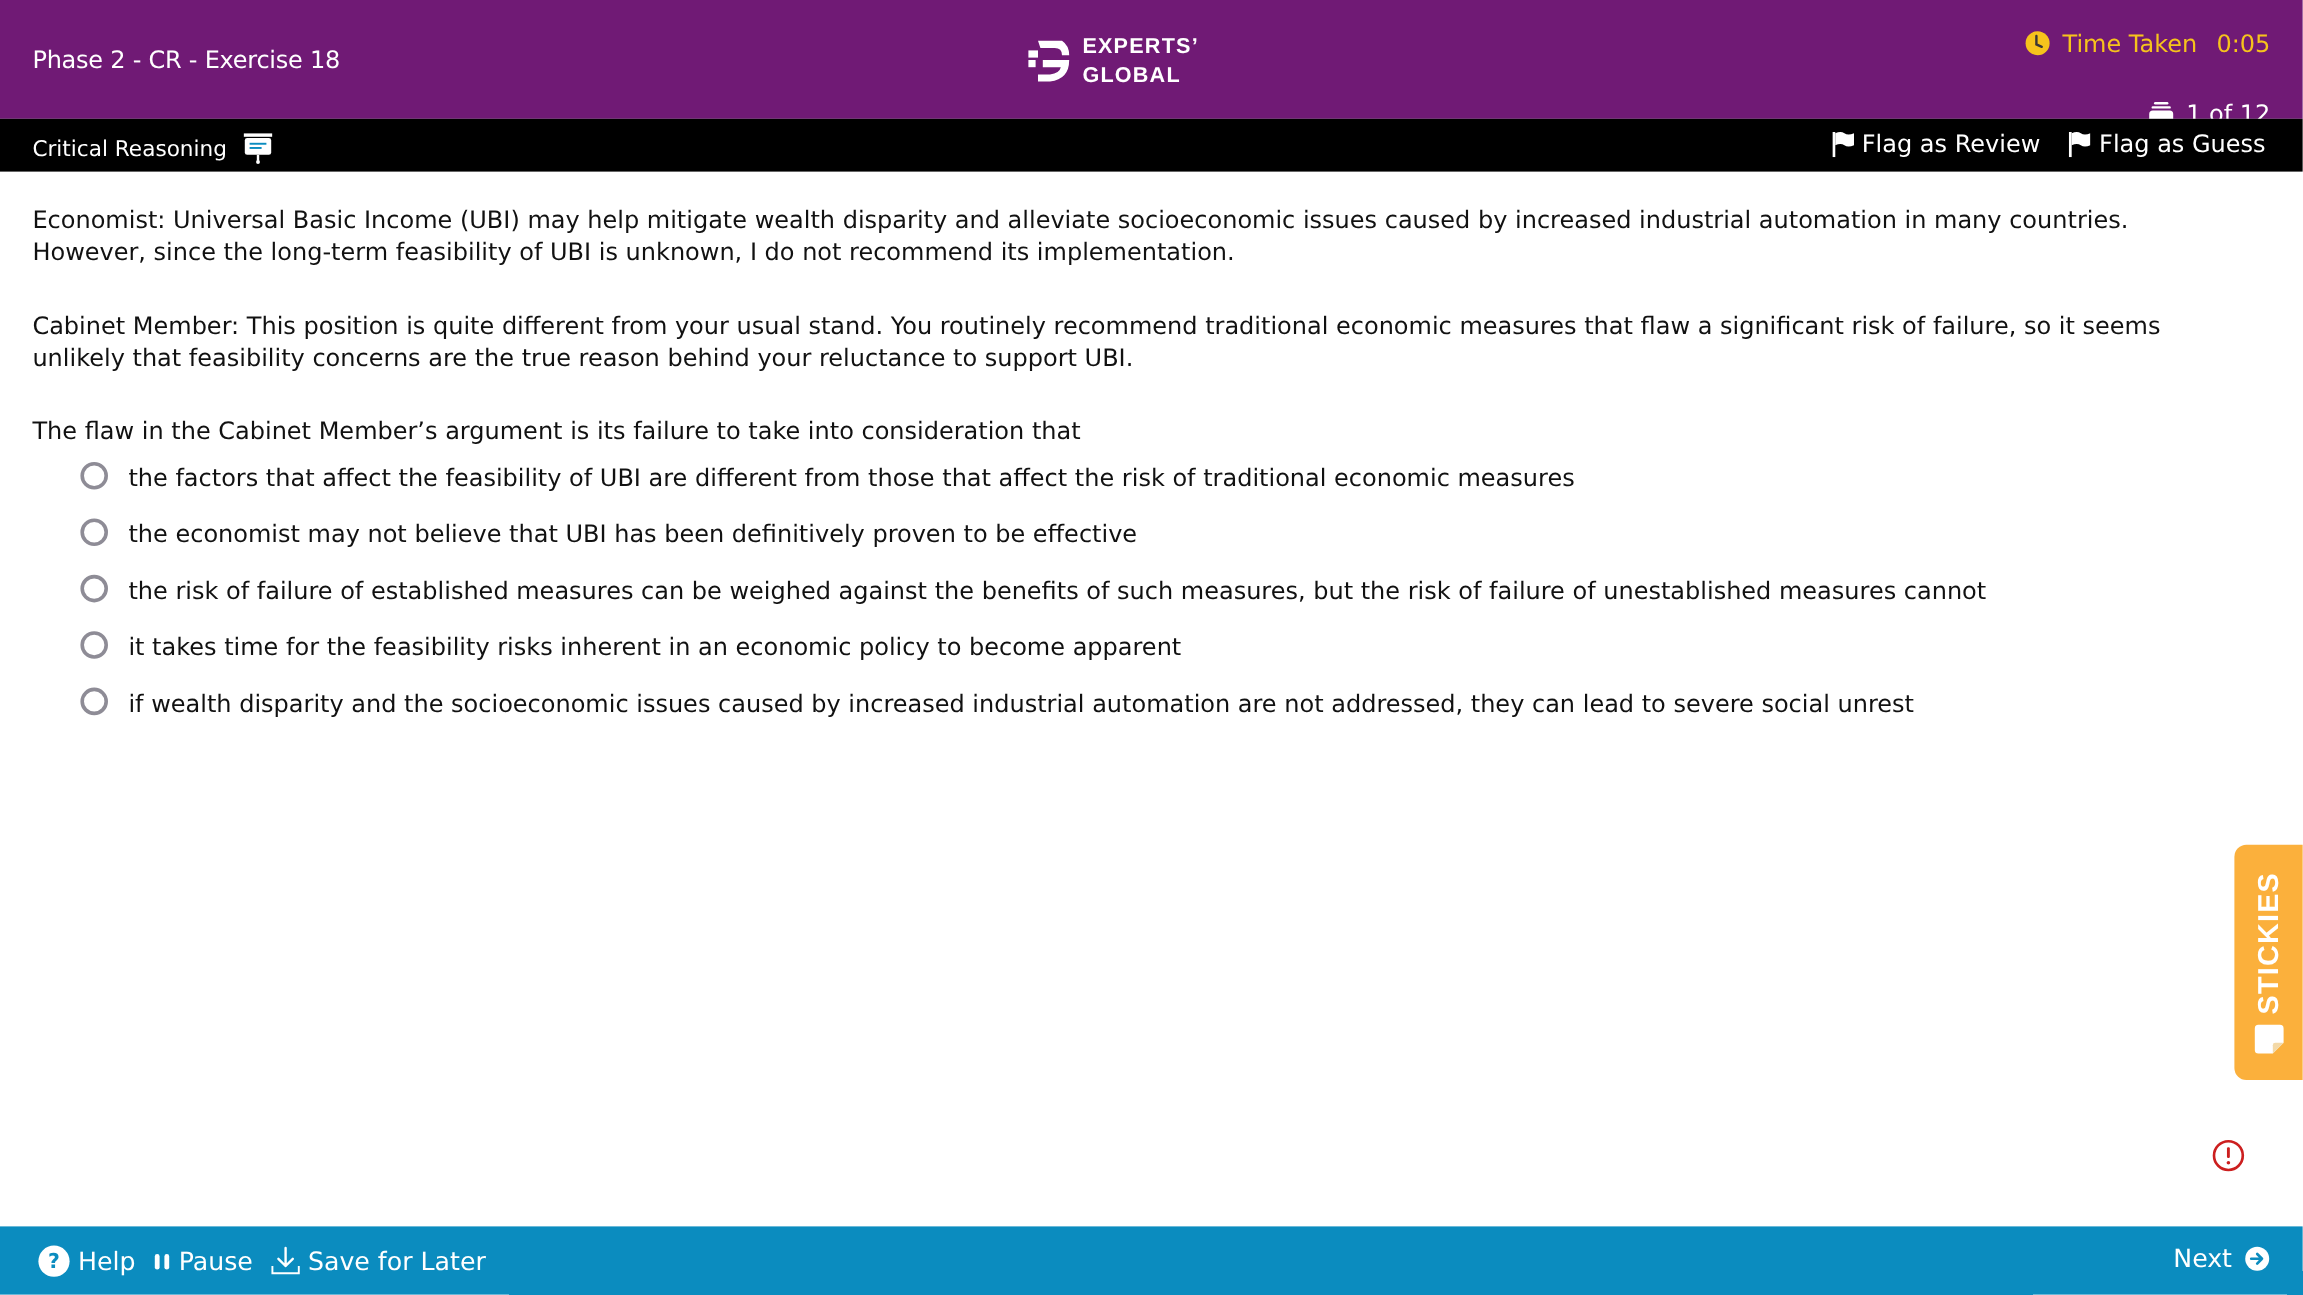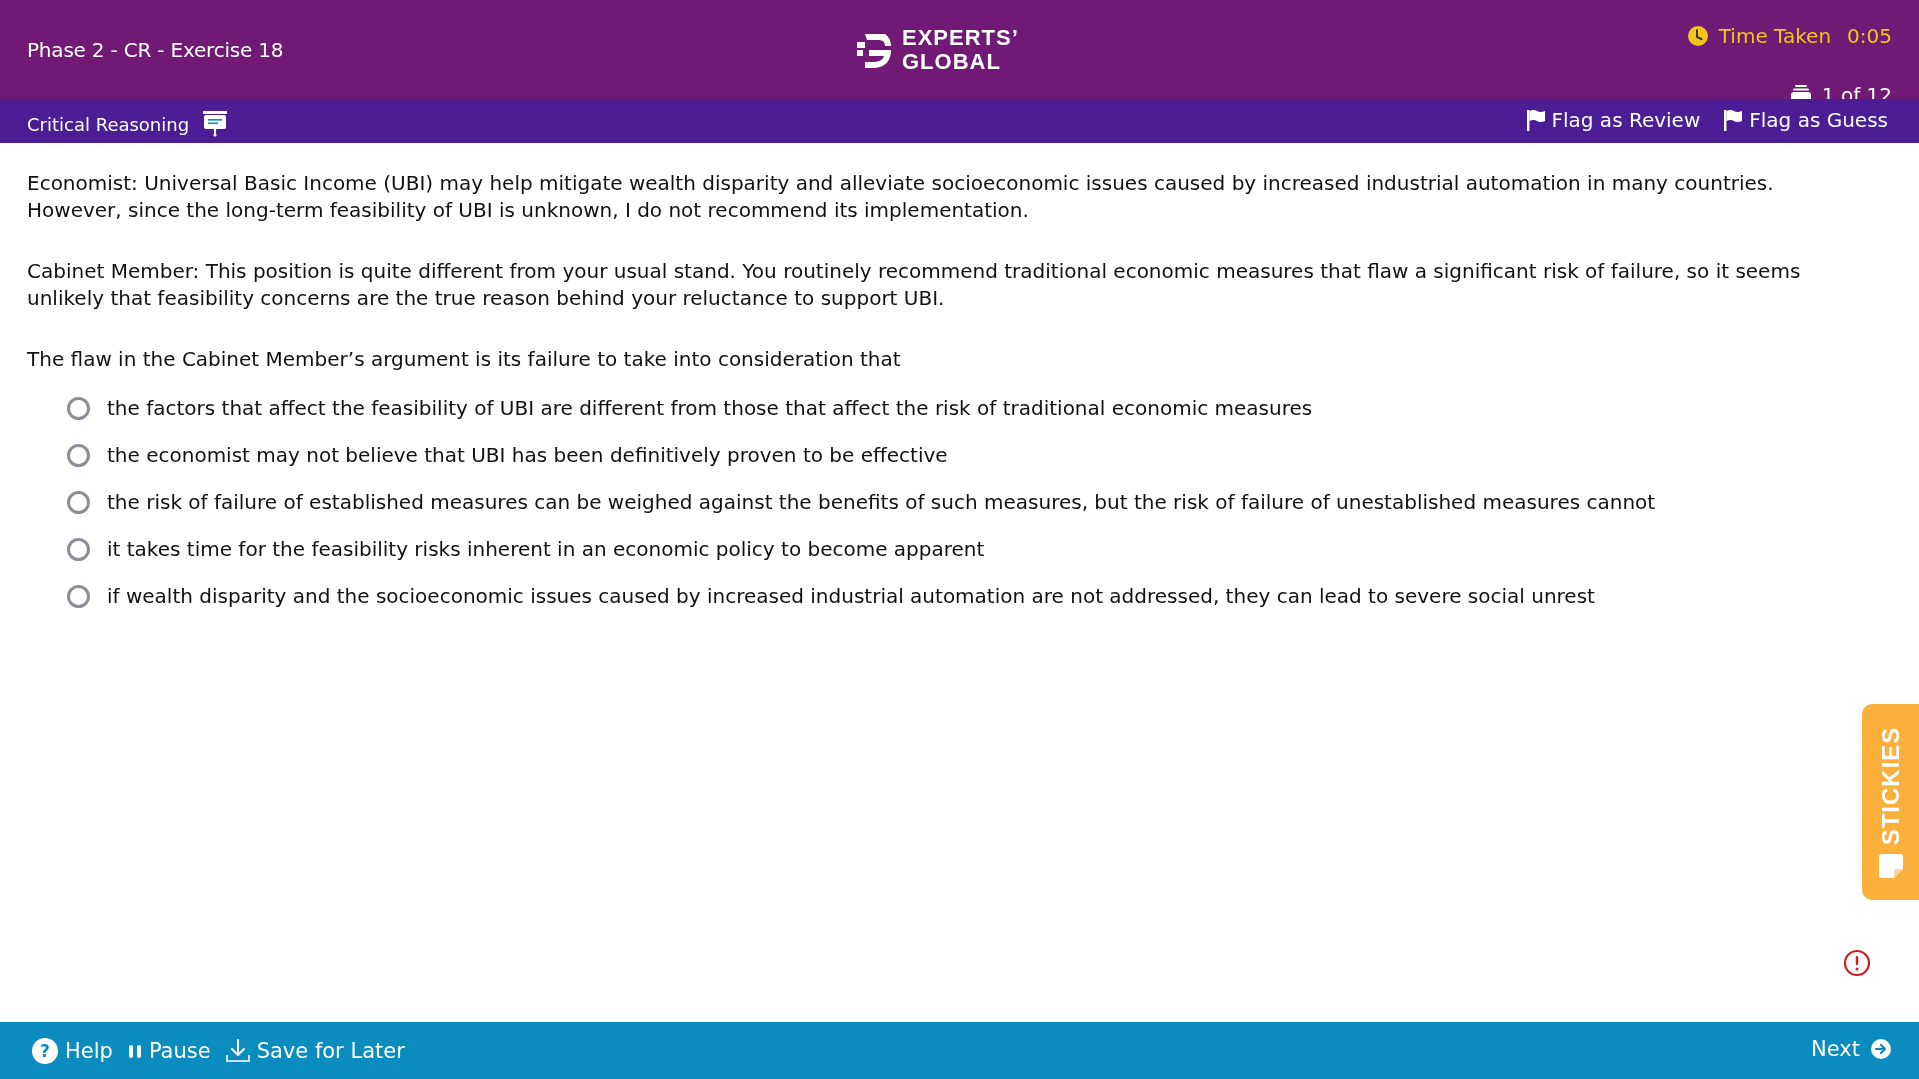--- a/index.html
+++ b/index.html
@@ -4,41 +4,41 @@
 <style>
   * { box-sizing: border-box; margin: 0; padding: 0; }
   html, body { width: 1919px; height: 1079px; overflow: hidden; background: #ffffff; }
   body { font-family: "DejaVu Sans", "Liberation Sans", sans-serif; color: #111; position: relative; }
 
   
   .top-bar { position: absolute; left: 0; top: 0; width: 1919px; height: 99px; background: #701a75; color: #fff; }
   .exercise-title { position: absolute; left: 27px; top: 38px; font-size: 20px; letter-spacing: -0.2px; }
   .logo { position: absolute; left: 855px; top: 26px; display: flex; align-items: center; gap: 9px; }
   .logo-mark { width: 38px; height: 44px; }
-  .logo-text { font-family: "Liberation Sans", sans-serif; font-weight: bold; font-size: 22px; line-height: 24px; letter-spacing: 1px; color: #fff; }
+  .logo-text { font-family: "Liberation Sans", sans-serif; font-weight: bold; font-size: 18px; line-height: 24px; letter-spacing: 1px; color: #fff; }
   .timer { position: absolute; right: 27px; top: 24px; display: flex; align-items: center; gap: 10px; color: #f6c31c; font-size: 20px; }
   .timer .clock { width: 22px; height: 22px; }
   .timer .time-value { margin-left: 6px; }
   .counter { position: absolute; right: 27px; top: 63px; display: flex; align-items: center; gap: 10px; font-size: 20px; color: #fff; margin-top: 20px; }
   .counter .stack { width: 22px; height: 22px; }
 
   
-  .section-bar { position: absolute; left: 0; top: 99px; width: 1919px; height: 44px; background: #4c1d95; color: #fff; }
+  .section-bar { position: absolute; left: 0; top: 99px; width: 1919px; height: 44px; background: #000000; color: #fff; }
   .section-name { position: absolute; left: 27px; top: 12px; font-size: 18px; display: flex; align-items: center; gap: 14px; }
   .section-name .board { width: 24px; height: 26px; }
   .flags { position: absolute; right: 31px; top: 9px; display: flex; gap: 24px; font-size: 20px; }
   .flag-btn { display: flex; align-items: center; gap: 7px; cursor: pointer; }
   .flag-btn svg { width: 18px; height: 22px; }
 
   
   .content { position: absolute; left: 27px; top: 170px; width: 1845px; font-size: 20px; line-height: 27px; }
   .para { margin-bottom: 34px; }
   .stem { margin-bottom: 12px; }
   .options { list-style: none; margin-left: 40px; }
-  .option { display: flex; align-items: center; height: 47px; cursor: pointer; }
+  .option { display: flex; height: 47px; cursor: pointer; }
   .radio { width: 23px; height: 23px; border: 3px solid #8e8c96; border-radius: 50%; margin-right: 17px; flex-shrink: 0; }
 
   
   .stickies { position: absolute; left: 1862px; top: 704px; width: 57px; height: 196px; background: #fbb03c; border-radius: 10px 0 0 10px; cursor: pointer; }
   .stickies-label { position: absolute; left: 50%; top: 82px; transform: translate(-50%, -50%) rotate(-90deg); color: #fff; font-family: "Liberation Sans", sans-serif; font-weight: bold; font-size: 24px; letter-spacing: 1px; white-space: nowrap; }
   .stickies-icon { position: absolute; left: 15px; top: 148px; width: 28px; height: 28px; }
 
   .alert-icon { position: absolute; left: 1843px; top: 949px; width: 28px; height: 28px; cursor: pointer; }
 
   

